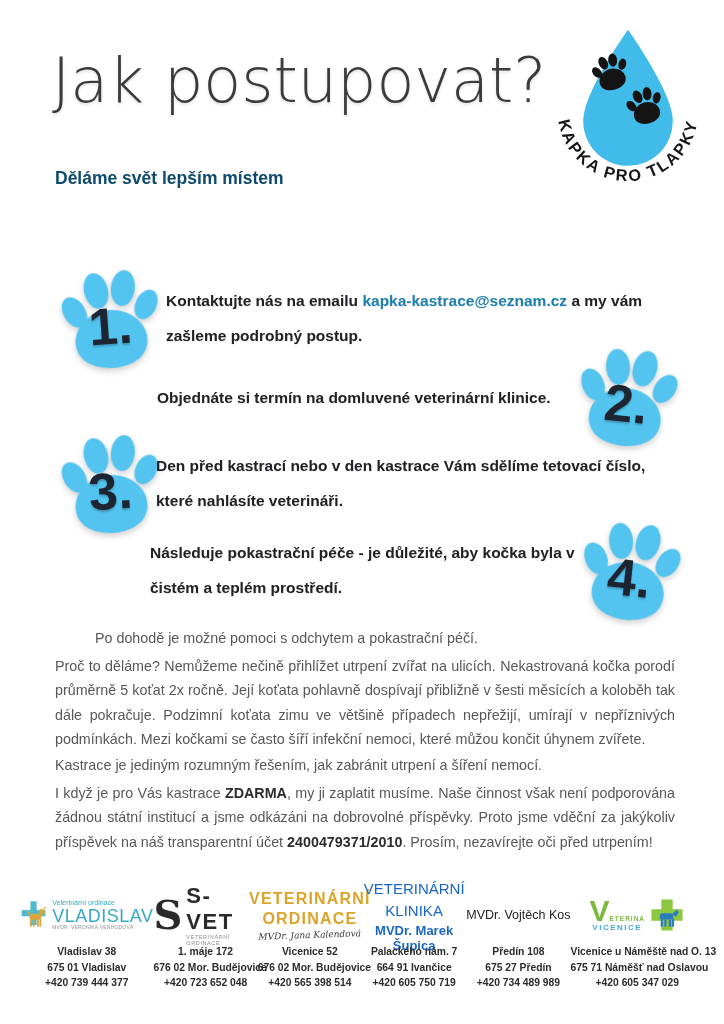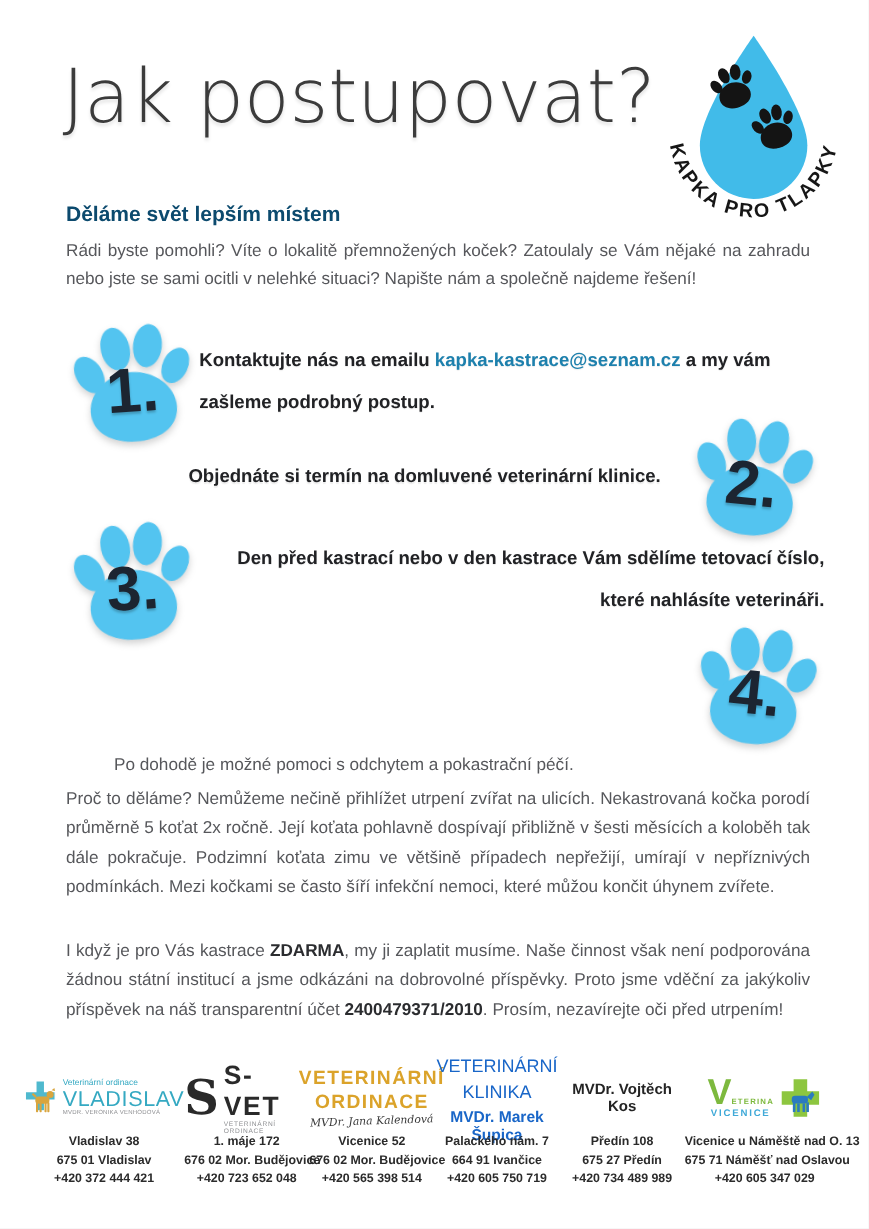--- a/index.html
+++ b/index.html
@@ -28,21 +28,21 @@
             font-size:52px;font-weight:800;color:#1c2531;
             text-shadow:0 2px 2px rgba(0,0,0,.22);}
   .paw-1{left:60px;top:269px;transform:rotate(-4deg);}
   .paw-2{left:577px;top:347px;transform:rotate(6deg);}
   .paw-3{left:60px;top:434px;transform:rotate(-4deg);}
   .paw-4{left:580px;top:521px;transform:rotate(6deg);}
   .step-text{font-size:15.5px;font-weight:700;color:#212225;line-height:35px;margin:0;
              text-shadow:0 1px 1px rgba(0,0,0,.08);}
   .t1{left:166px;top:283px;width:508px;}
   .t2{left:157px;top:380px;width:460px;}
-  .t3{left:172px;top:448px;width:515px;text-align:right;}
+  .t3{left:156px;top:448px;width:515px;}
   .t4{left:150px;top:535px;width:452px;}
   .email{color:#1d80ad;text-decoration:none;white-space:nowrap;cursor:pointer;}
 
   
   .p1{left:55px;top:626px;width:620px;margin-left:40px;}
   .p2{left:55px;top:654px;width:620px;text-align:justify;}
   .p3{left:55px;top:753px;width:620px;}
   .p4{left:55px;top:781px;width:620px;text-align:justify;}
   .body-text b{color:#2b2c2f;}
 
@@ -69,21 +69,21 @@
   .gold{line-height:1.25;}
   .gold-line{font-size:16px;font-weight:700;color:#dba32a;letter-spacing:1.2px;text-align:center;}
   .signature{font-family:"DejaVu Serif",serif;font-style:italic;font-size:9px;color:#3a3a3a;
              transform:rotate(-2deg);margin-top:1px;}
 
   
   .supica-small{font-size:15px;font-weight:400;color:#1966c8;line-height:1.5;}
   .supica-name{font-size:13px;font-weight:800;color:#1966c8;}
 
   
-  .kos-name{font-size:12.5px;font-weight:700;color:#242424;}
+  .kos-name{font-size:12.5px;font-weight:400;color:#242424;}
 
   
   .vice-v{font-size:30px;font-weight:800;color:#7db93e;line-height:.8;}
   .vice-rest{font-size:6.5px;font-weight:700;color:#7db93e;letter-spacing:1px;}
   .vice-line2{font-size:8px;font-weight:700;color:#3fa9d8;letter-spacing:1.5px;margin-top:-2px;}
 </style>
 </head>
 <body>
 
 <svg width="0" height="0" style="position:absolute" aria-hidden="true">
@@ -106,21 +106,20 @@
       <use href="#paw" x="55" y="36" width="46" height="46" transform="rotate(-16 78 59)" fill="#141414"></use>
       <use href="#paw" x="98" y="78" width="46" height="46" transform="rotate(-16 121 101)" fill="#141414"></use>
       <path id="arc" d="M14,125 A87.8,87.8 0 0 0 186,125" fill="none"></path>
       <text font-size="20.5" font-weight="700" letter-spacing="2.5" fill="#161616" font-family="Liberation Sans, sans-serif">
         <textPath href="#arc" startOffset="50%" text-anchor="middle">KAPKA PRO TLAPKY</textPath>
       </text>
     </svg>
   </div>
 
   <h2 class="abs heading">Děláme svět lepším místem</h2>
-  <p class="abs body-text intro">Rádi byste pomohli? Víte o lokalitě přemnožených koček? Zatoulaly se Vám nějaké na zahradu nebo jste se sami ocitli v nelehké situaci? Napište nám a společně najdeme řešení!</p>
 
   <div class="abs paw paw-1">
     <svg viewBox="0 0 100 100">
         <use href="#paw"></use>
       </svg>
     <span class="num">1.</span>
   </div>
   <p class="abs step-text t1"><span>Kontaktujte nás na emailu </span><a class="email">kapka-kastrace@seznam.cz</a><span> a my vám zašleme podrobný postup.</span></p>
 
   <p class="abs step-text t2">Objednáte si termín na domluvené veterinární klinice.</p>
@@ -132,29 +131,31 @@
   </div>
 
   <div class="abs paw paw-3">
     <svg viewBox="0 0 100 100">
         <use href="#paw"></use>
       </svg>
     <span class="num">3.</span>
   </div>
   <p class="abs step-text t3">Den před kastrací nebo v den kastrace Vám sdělíme tetovací číslo, které nahlásíte veterináři.</p>
 
+  <p class="abs step-text t4">Následuje pokastrační péče - je důležité, aby kočka byla v čistém a teplém prostředí.</p>
   <div class="abs paw paw-4">
     <svg viewBox="0 0 100 100">
         <use href="#paw"></use>
       </svg>
     <span class="num">4.</span>
   </div>
 
   <p class="abs body-text p1">Po dohodě je možné pomoci s odchytem a pokastrační péčí.</p>
   <p class="abs body-text p2">Proč to děláme? Nemůžeme nečině přihlížet utrpení zvířat na ulicích. Nekastrovaná kočka porodí průměrně 5 koťat 2x ročně. Její koťata pohlavně dospívají přibližně v šesti měsících a koloběh tak dále pokračuje. Podzimní koťata zimu ve většině případech nepřežijí, umírají v nepříznivých podmínkách. Mezi kočkami se často šíří infekční nemoci, které můžou končit úhynem zvířete.</p>
+  <p class="abs body-text p3">Kastrace je jediným rozumným řešením, jak zabránit utrpení a šíření nemocí.</p>
   <p class="abs body-text p4"><span>I když je pro Vás kastrace </span><b>ZDARMA</b><span>, my ji zaplatit musíme. Naše činnost však není podporována žádnou státní institucí a jsme odkázáni na dobrovolné příspěvky. Proto jsme vděční za jakýkoliv příspěvek na náš transparentní účet </span><b>2400479371/2010</b><span>. Prosím, nezavírejte oči před utrpením!</span></p>
 
   <div class="abs footer">
 
     <div class="clinic wide">
       <div class="logo-zone">
         <svg width="44" height="48" viewBox="0 0 48 52">
           <path d="M17 2 h12 v15 h15 v12 h-15 v15 h-12 v-15 H2 V17 h15 Z" fill="#4fb9ce" stroke="#fff" stroke-width="1.5"></path>
           <g fill="#d9a53e">
             <rect x="16" y="24" width="20" height="10" rx="4.5"></rect>
@@ -169,21 +170,21 @@
         </svg>
         <div class="vlad-text">
           <div class="vlad-small">Veterinární ordinace</div>
           <div class="vlad-name">VLADISLAV</div>
           <div class="vlad-sub">MVDR. VERONIKA VENHODOVÁ</div>
         </div>
       </div>
       <div class="addr">
         <div>Vladislav 38</div>
         <div>675 01 Vladislav</div>
-        <div>+420 372 444 421</div>
+        <div>+420 739 444 377</div>
       </div>
     </div>
 
     <div class="clinic">
       <div class="logo-zone">
         <span class="svet-s">S</span>
         <div class="svet-text">
           <div class="svet-name">S-VET</div>
           <div class="svet-sub">VETERINÁRNÍ ORDINACE</div>
         </div>

